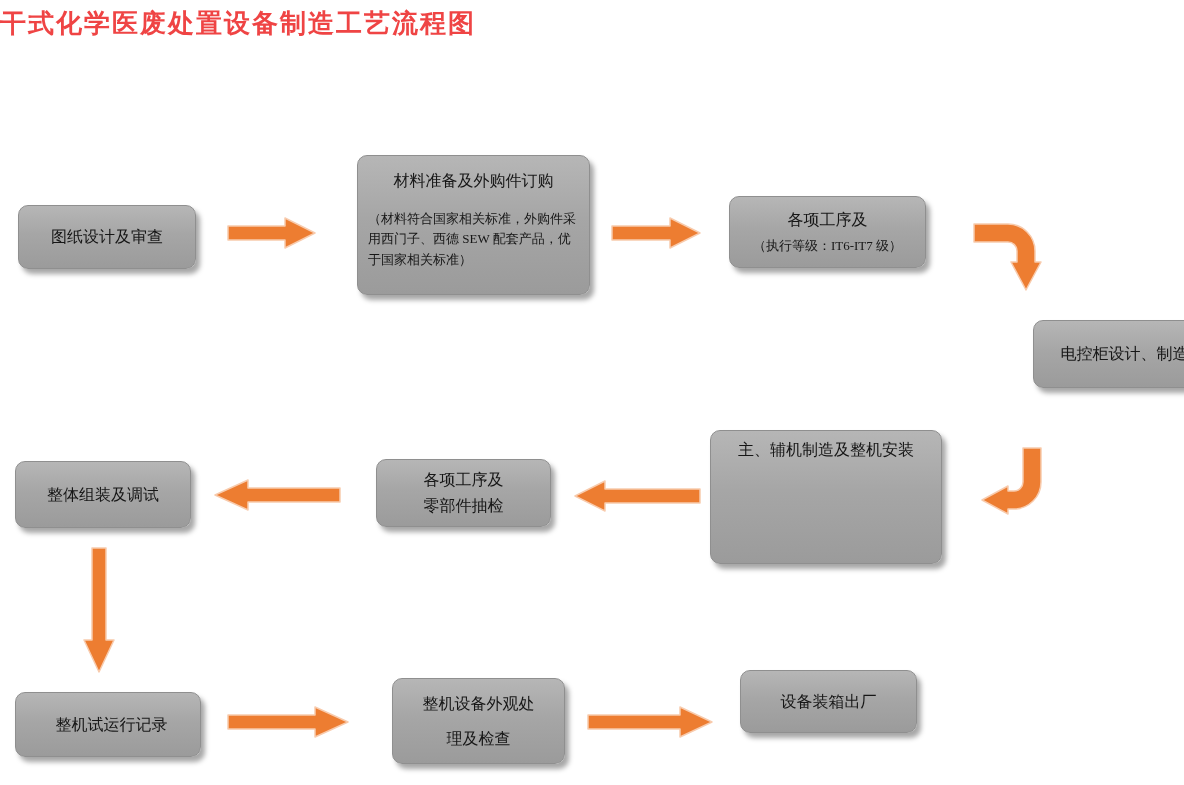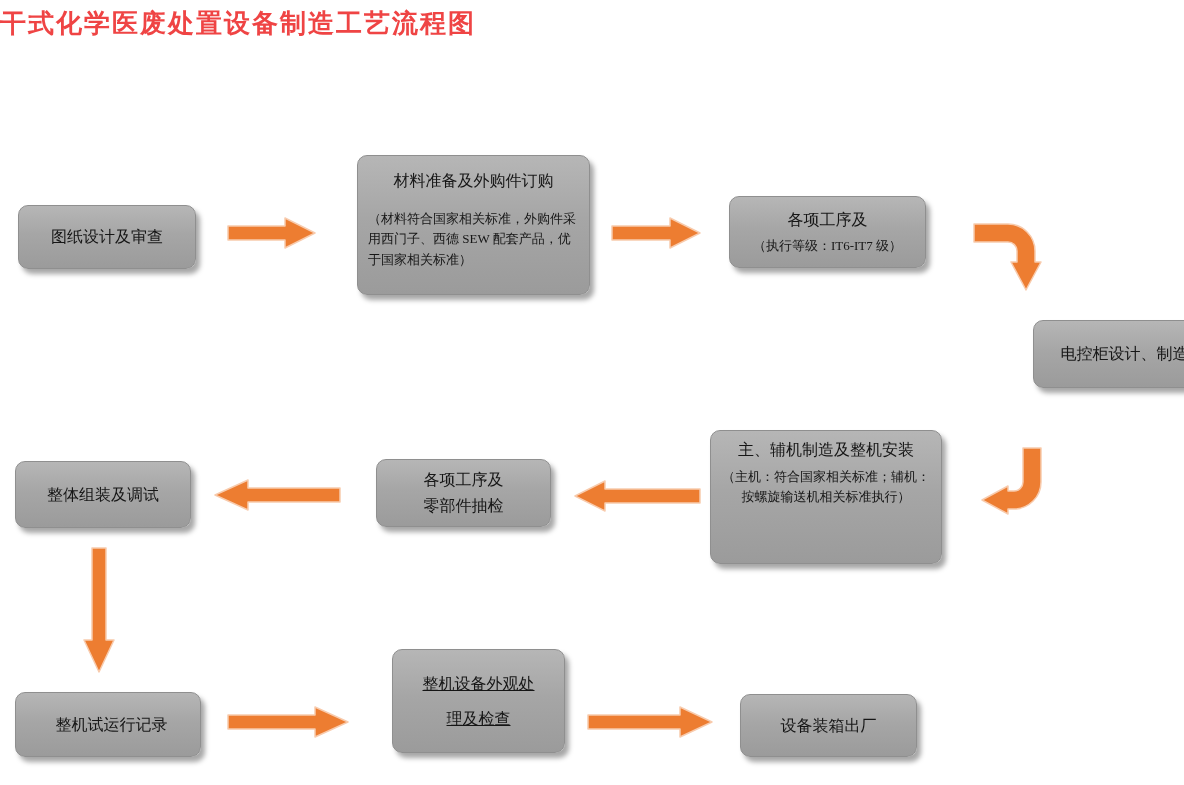--- a/index.html
+++ b/index.html
@@ -43,23 +43,23 @@
   
   .n1  { left: 18px;  top: 205px; width: 178px; height: 64px; }
   .n2  { left: 357px; top: 155px; width: 233px; height: 140px; justify-content: flex-start; padding-top: 12px; }
   .n2 .sub { text-align: left; margin-top: 15px; }
   .n3  { left: 729px; top: 196px; width: 197px; height: 72px; }
   .n4  { left: 985px; top: 320px; width: 183px; height: 68px; margin-left: 48px; }
   .n5  { left: 710px; top: 430px; width: 232px; height: 134px; justify-content: flex-start; }
   .n6  { left: 376px; top: 459px; width: 175px; height: 68px; }
   .n7  { left: 15px;  top: 461px; width: 176px; height: 67px; }
   .n8  { left: 15px;  top: 692px; width: 186px; height: 65px; padding-left: 17px; }
-  .n9  { left: 392px; top: 649px; width: 173px; height: 104px; text-decoration: underline; }
+  .n9  { left: 392px; top: 678px; width: 173px; height: 86px; }
   .n9 .label { line-height: 2.2; }
-  .n10 { left: 740px; top: 694px; width: 177px; height: 63px; }
+  .n10 { left: 740px; top: 670px; width: 177px; height: 63px; }
 
   .arrows-layer {
     position: absolute;
     left: 0; top: 0;
     width: 1184px; height: 785px;
     pointer-events: none;
   }
 </style>
 </head>
 <body>
@@ -102,21 +102,20 @@
     <div class="label">各项工序及</div>
     <div class="sub">（执行等级：IT6-IT7 级）</div>
   </div>
 
   <div class="node n4">
     <div class="label">电控柜设计、制造</div>
   </div>
 
   <div class="node n5">
     <div class="label">主、辅机制造及整机安装</div>
-    <div class="sub">（主机：符合国家相关标准；辅机：按螺旋输送机相关标准执行）</div>
   </div>
 
   <div class="node n6">
     <div class="label">各项工序及</div>
     <div class="label">零部件抽检</div>
   </div>
 
   <div class="node n7">
     <div class="label">整体组装及调试</div>
   </div>

